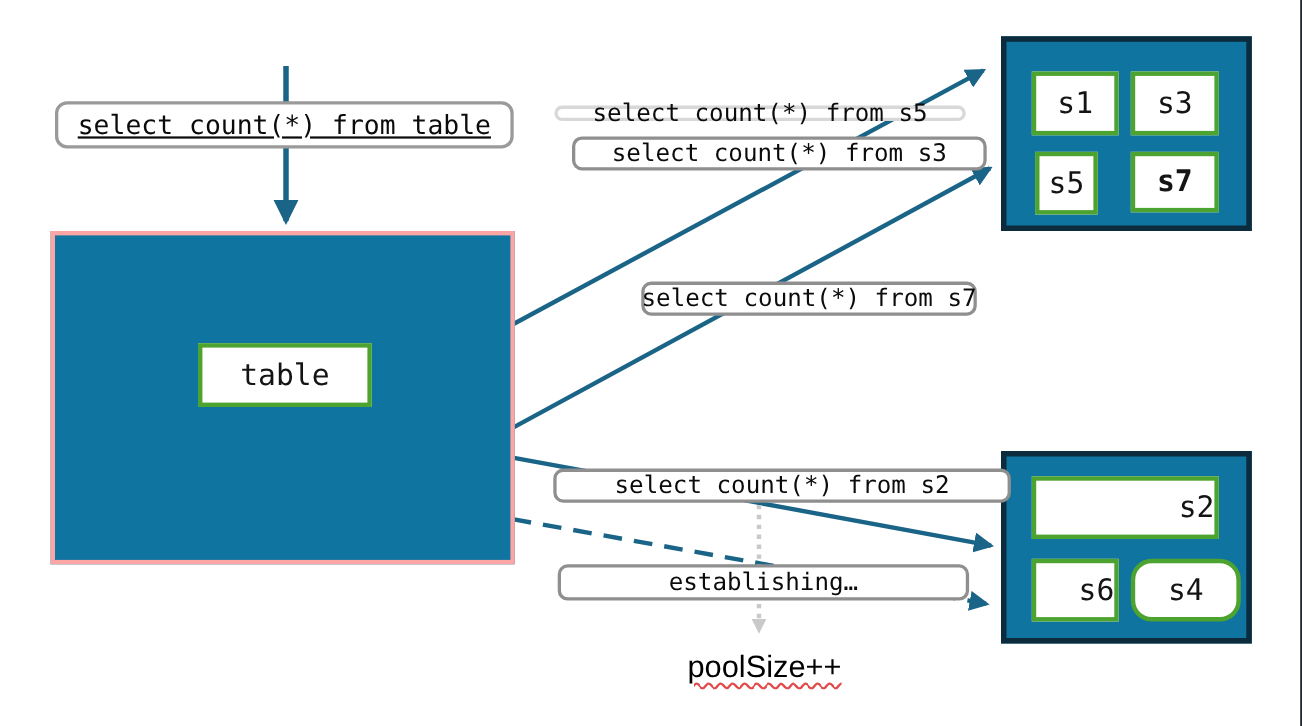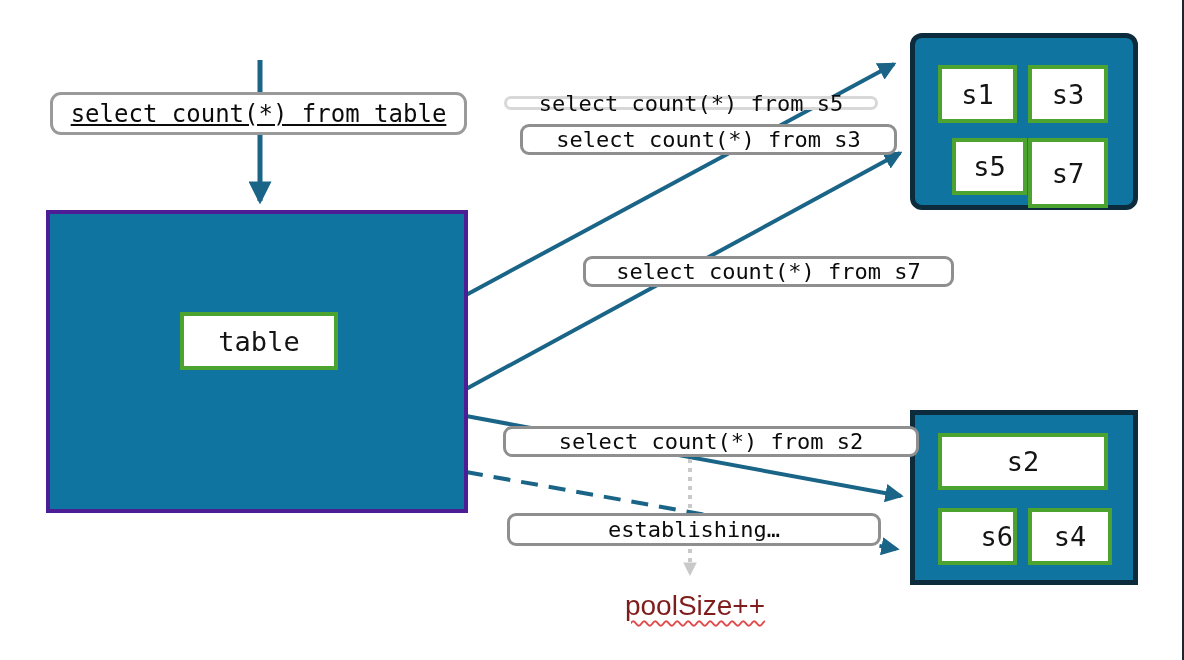--- a/index.html
+++ b/index.html
@@ -10,28 +10,28 @@
   .qlabel{position:absolute;box-sizing:border-box;background:#ffffff;
           border:3px solid #8f8f8f;border-radius:9px;
           display:flex;align-items:center;justify-content:center;
           font-size:22px;color:#0b0b0b;white-space:nowrap;z-index:4;}
   .qlabel.big{font-size:24px;border-radius:11px;border-color:#9a9a9a;z-index:4;}
   .qlabel.light{border-color:#d8d8d8;z-index:3;}
 
   .groupbox{position:absolute;box-sizing:border-box;background:#0f74a0;
             border:5px solid #0c2b3c;z-index:2;}
   .tablebox{position:absolute;box-sizing:border-box;background:#0f74a0;
-            border:4px solid #4c1d95;z-index:2;}
+            border:4px solid #fca5a5;z-index:2;}
   .shard{position:absolute;box-sizing:border-box;background:#ffffff;
          border:4px solid #4da32f;display:flex;align-items:center;justify-content:center;
          font-size:27px;color:#141414;}
 
   .poolsize{position:absolute;left:560px;top:590px;width:270px;text-align:center;
             font-family:"Liberation Sans","DejaVu Sans",sans-serif;
-            font-size:28px;color:#7f1d1d;z-index:4;
+            font-size:28px;color:#000000;z-index:4;
             text-decoration:underline wavy #e14b4b;
             text-decoration-thickness:2px;text-underline-offset:5px;}
 
   .slide-edge{position:absolute;right:0;top:0;width:2px;height:660px;background:#1d2730;z-index:5;}
 </style>
 </head>
 <body>
 
 <div id="stage">
 
@@ -51,54 +51,54 @@
     <line x1="466" y1="472" x2="897" y2="549" stroke="#1a6587" stroke-width="4" stroke-dasharray="17 11" marker-end="url(#ah)"></line>
     <line x1="690" y1="450" x2="690" y2="574" stroke="#c9c9c9" stroke-width="4" stroke-dasharray="4 5" marker-end="url(#ahgray)"></line>
   </svg>
 
   <div class="tablebox" style="left:46px;top:210px;width:422px;height:303px;">
     <div class="shard" style="left:130px;top:98px;width:158px;height:58px;">
       <span>table</span>
     </div>
   </div>
 
-  <div class="groupbox" style="left:910px;top:33px;width:228px;height:177px;border-radius:12px;">
+  <div class="groupbox" style="left:910px;top:33px;width:228px;height:177px;">
     <div class="shard" style="left:23px;top:27px;width:79px;height:58px;">
       <span>s1</span>
     </div>
     <div class="shard" style="left:113px;top:27px;width:80px;height:58px;text-align:center;">
       <span>s3</span>
     </div>
-    <div class="shard" style="left:37px;top:100px;width:75px;height:57px;">
+    <div class="shard" style="left:26px;top:100px;width:57px;height:57px;">
       <span>s5</span>
     </div>
-    <div class="shard" style="left:113px;top:100px;width:80px;height:70px;">
+    <div class="shard" style="left:113px;top:100px;width:80px;height:55px;font-weight:bold;">
       <span>s7</span>
     </div>
   </div>
 
   <div class="groupbox" style="left:910px;top:410px;width:228px;height:175px;">
-    <div class="shard" style="left:23px;top:18px;width:170px;height:57px;">
+    <div class="shard" style="left:23px;top:18px;width:170px;height:57px;justify-content:flex-end;">
       <span>s2</span>
     </div>
     <div class="shard" style="left:23px;top:93px;width:79px;height:57px;justify-content:flex-end;">
       <span>s6</span>
     </div>
-    <div class="shard" style="left:113px;top:93px;width:84px;height:57px;">
+    <div class="shard" style="left:113px;top:93px;width:100px;height:57px;border-radius:19px;">
       <span>s4</span>
     </div>
   </div>
 
   <div class="qlabel big" style="left:50px;top:92px;width:417px;height:43px;text-decoration:underline;">select count(*) from table</div>
 
   <div class="qlabel light" style="left:504px;top:96px;width:374px;height:14px;">select count(*) from s5</div>
 
   <div class="qlabel" style="left:520px;top:124px;width:377px;height:31px;">select count(*) from s3</div>
 
-  <div class="qlabel" style="left:583px;top:256px;width:371px;height:31px;">select count(*) from s7</div>
+  <div class="qlabel" style="left:583px;top:256px;width:305px;height:31px;">select count(*) from s7</div>
 
   <div class="qlabel" style="left:503px;top:426px;width:416px;height:31px;">select count(*) from s2</div>
 
   <div class="qlabel" style="left:507px;top:513px;width:374px;height:33px;">establishing…</div>
 
   <div class="poolsize">poolSize++</div>
 
   <div class="slide-edge"></div>
 
 </div>

